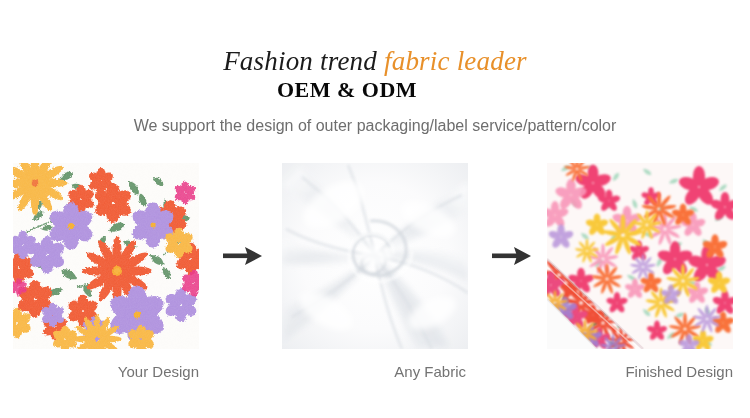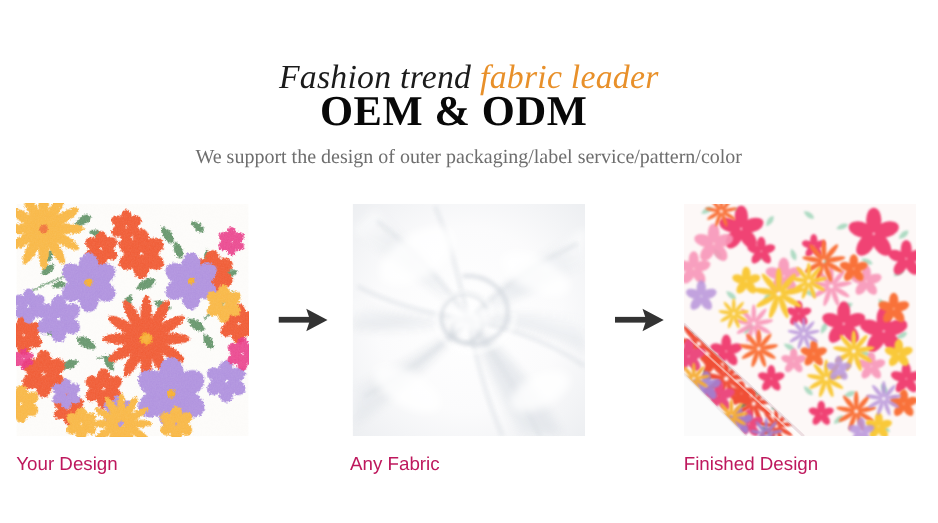--- a/index.html
+++ b/index.html
@@ -50,40 +50,40 @@
     font-weight: 400;
   }
   .script-accent {
     color: #e8902a;
     font-weight: 400;
     margin-left: 7px;
   }
 
   .main-title {
     position: absolute;
-    left: 16px;
+    left: 0;
     top: 72px;
     width: 694px;
     text-align: center;
     font-family: "Liberation Serif", serif;
     font-weight: 700;
-    font-size: 34px;
+    font-size: 22px;
     line-height: 36px;
     color: #080808;
     letter-spacing: 0.5px;
     white-space: nowrap;
   }
 
   .subtitle {
     position: absolute;
     left: 0;
     top: 115px;
     width: 750px;
     text-align: center;
-    font-family: Liberation Serif, serif;
+    font-family: Liberation Sans, sans-serif;
     font-size: 16px;
     line-height: 22px;
     color: #6e6e6e;
     white-space: nowrap;
   }
 
   
   .steps {
     position: absolute;
     left: 0;
@@ -121,25 +121,25 @@
   }
   .arrow-1 { left: 221px; }
   .arrow-2 { left: 490px; }
   .arrow svg { display: block; width: 44px; height: 30px; }
 
   
   .caption {
     position: absolute;
     top: 362px;
     width: 186px;
-    text-align: left;
+    text-align: right;
     font-family: "Liberation Sans", sans-serif;
     font-size: 15px;
     line-height: 20px;
-    color: #be185d;
+    color: #737373;
     white-space: nowrap;
   }
   .caption-1 { left: 13px; }
   .caption-2 { left: 280px; }
   .caption-3 { left: 547px; }
 </style>
 </head>
 <body>
 
 <div class="page">

